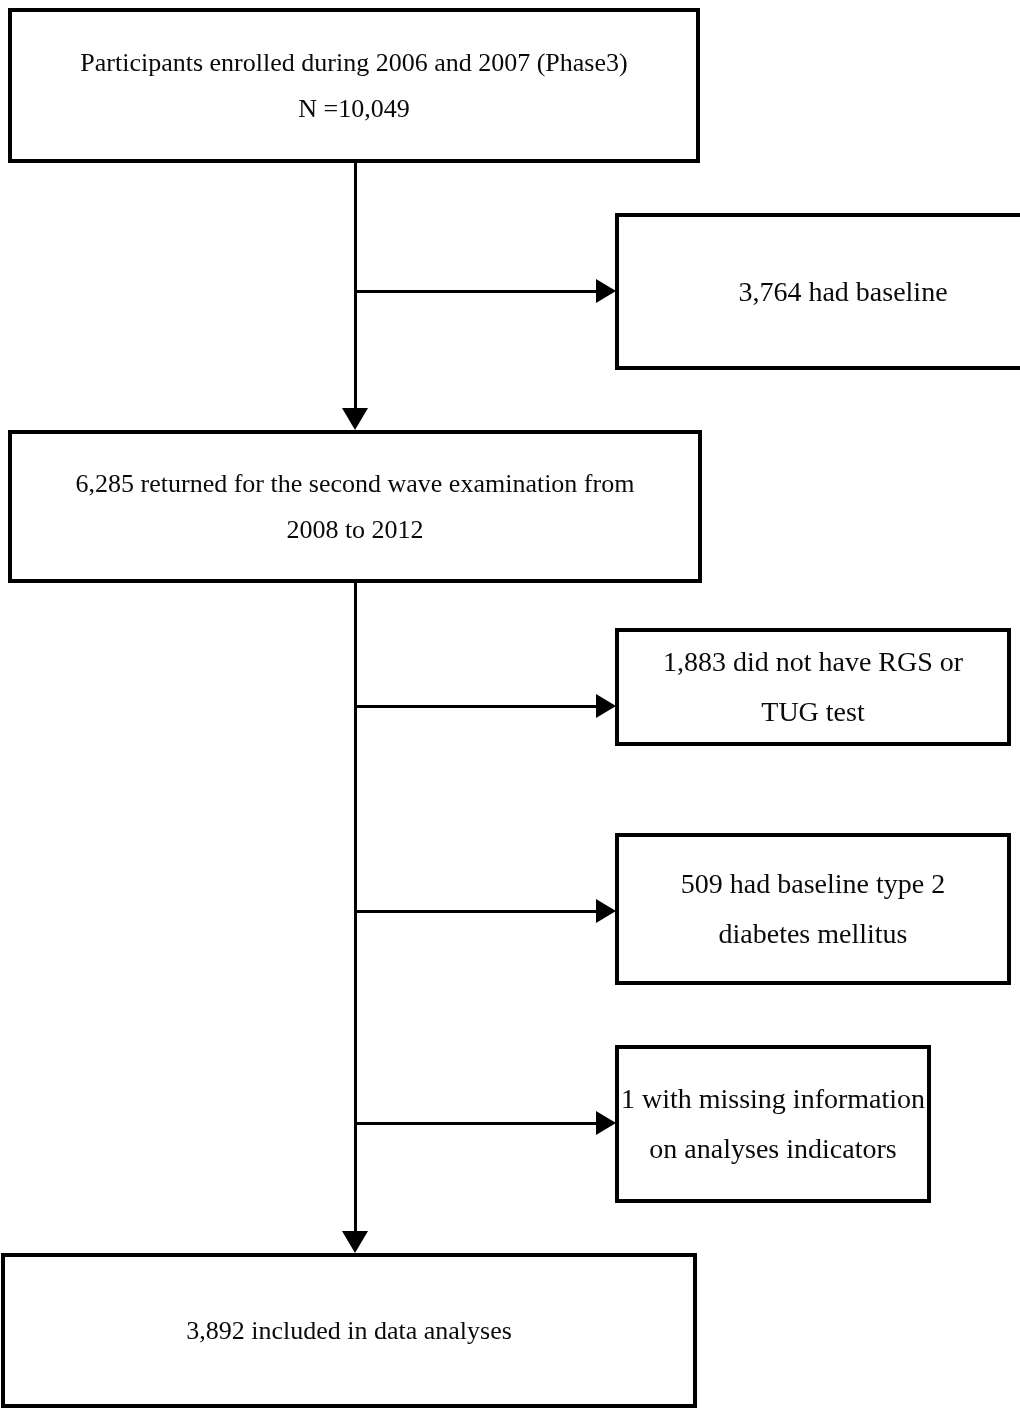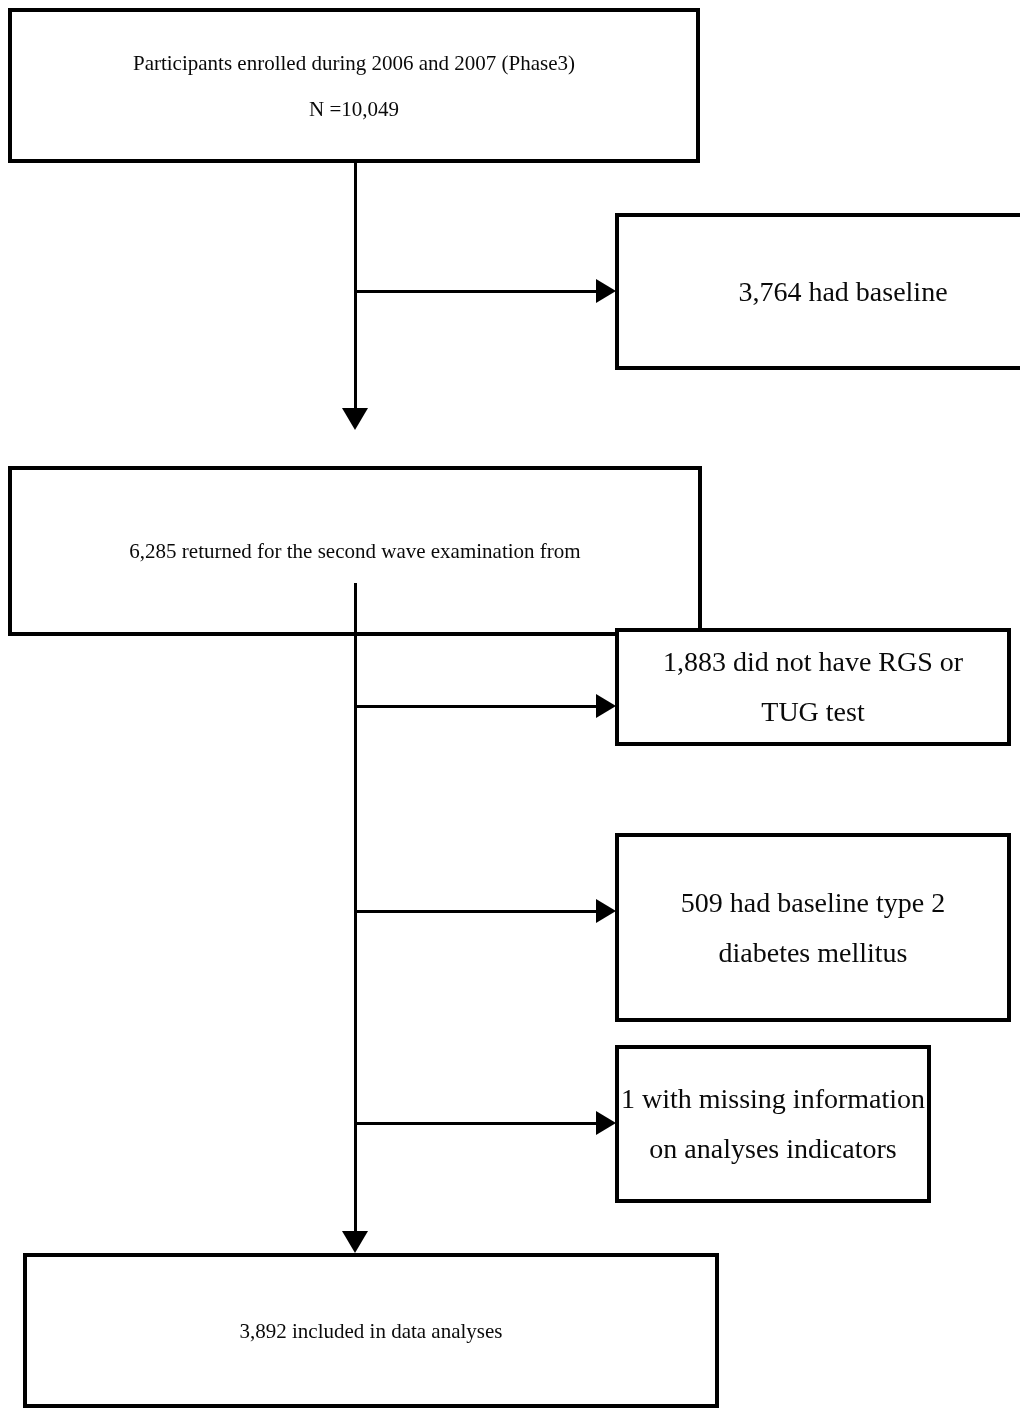--- a/index.html
+++ b/index.html
@@ -20,32 +20,32 @@
     position: absolute;
     box-sizing: border-box;
     border: 4px solid #000000;
     background: #ffffff;
     display: flex;
     flex-direction: column;
     align-items: center;
     justify-content: center;
     text-align: center;
   }
-  .box.main { font-size: 21px; }
+  .box.main { font-size: 26px; }
   .box.main .line { line-height: 46px; }
   .box.side { font-size: 28px; }
   .box.side .line { line-height: 50px; }
 
   #box-enrolled          { left: 8px;   top: 8px;    width: 692px; height: 155px; }
   #box-baseline-only     { left: 615px; top: 213px;  width: 456px; height: 157px; }
-  #box-returned          { left: 8px;   top: 430px;  width: 694px; height: 170px; margin-top: 36px; }
+  #box-returned          { left: 8px;   top: 430px;  width: 694px; height: 153px; }
   #box-no-rgs-tug        { left: 615px; top: 628px;  width: 396px; height: 118px; }
-  #box-baseline-diabetes { left: 615px; top: 833px;  width: 396px; height: 189px; }
+  #box-baseline-diabetes { left: 615px; top: 833px;  width: 396px; height: 152px; }
   #box-missing-glycemic  { left: 615px; top: 1045px; width: 316px; height: 158px; }
-  #box-included          { left: 23px;   top: 1253px; width: 696px; height: 155px; }
+  #box-included          { left: 1px;   top: 1253px; width: 696px; height: 155px; }
 
   .vline, .hline {
     position: absolute;
     background: #000000;
   }
   .vline { width: 3px; }
   .hline { height: 3px; }
 
   #conn-v1 { left: 354px; top: 163px; height: 250px; }
   #conn-v2 { left: 354px; top: 583px; height: 652px; }
@@ -91,20 +91,21 @@
 
   <div class="hline" id="conn-h1"></div>
   <div class="arrow-right" id="arrow-r1"></div>
 
   <div class="box side" id="box-baseline-only">
     <div class="line">3,764 had baseline</div>
   </div>
 
   <div class="box main" id="box-returned">
     <div class="line">6,285 returned for the second wave examination from</div>
+    <div class="line">2008 to 2012</div>
   </div>
 
   <div class="vline" id="conn-v2"></div>
   <div class="arrow-down" id="arrow-d2"></div>
 
   <div class="hline" id="conn-h2"></div>
   <div class="arrow-right" id="arrow-r2"></div>
 
   <div class="box side" id="box-no-rgs-tug">
     <div class="line">1,883 did not have RGS or</div>

